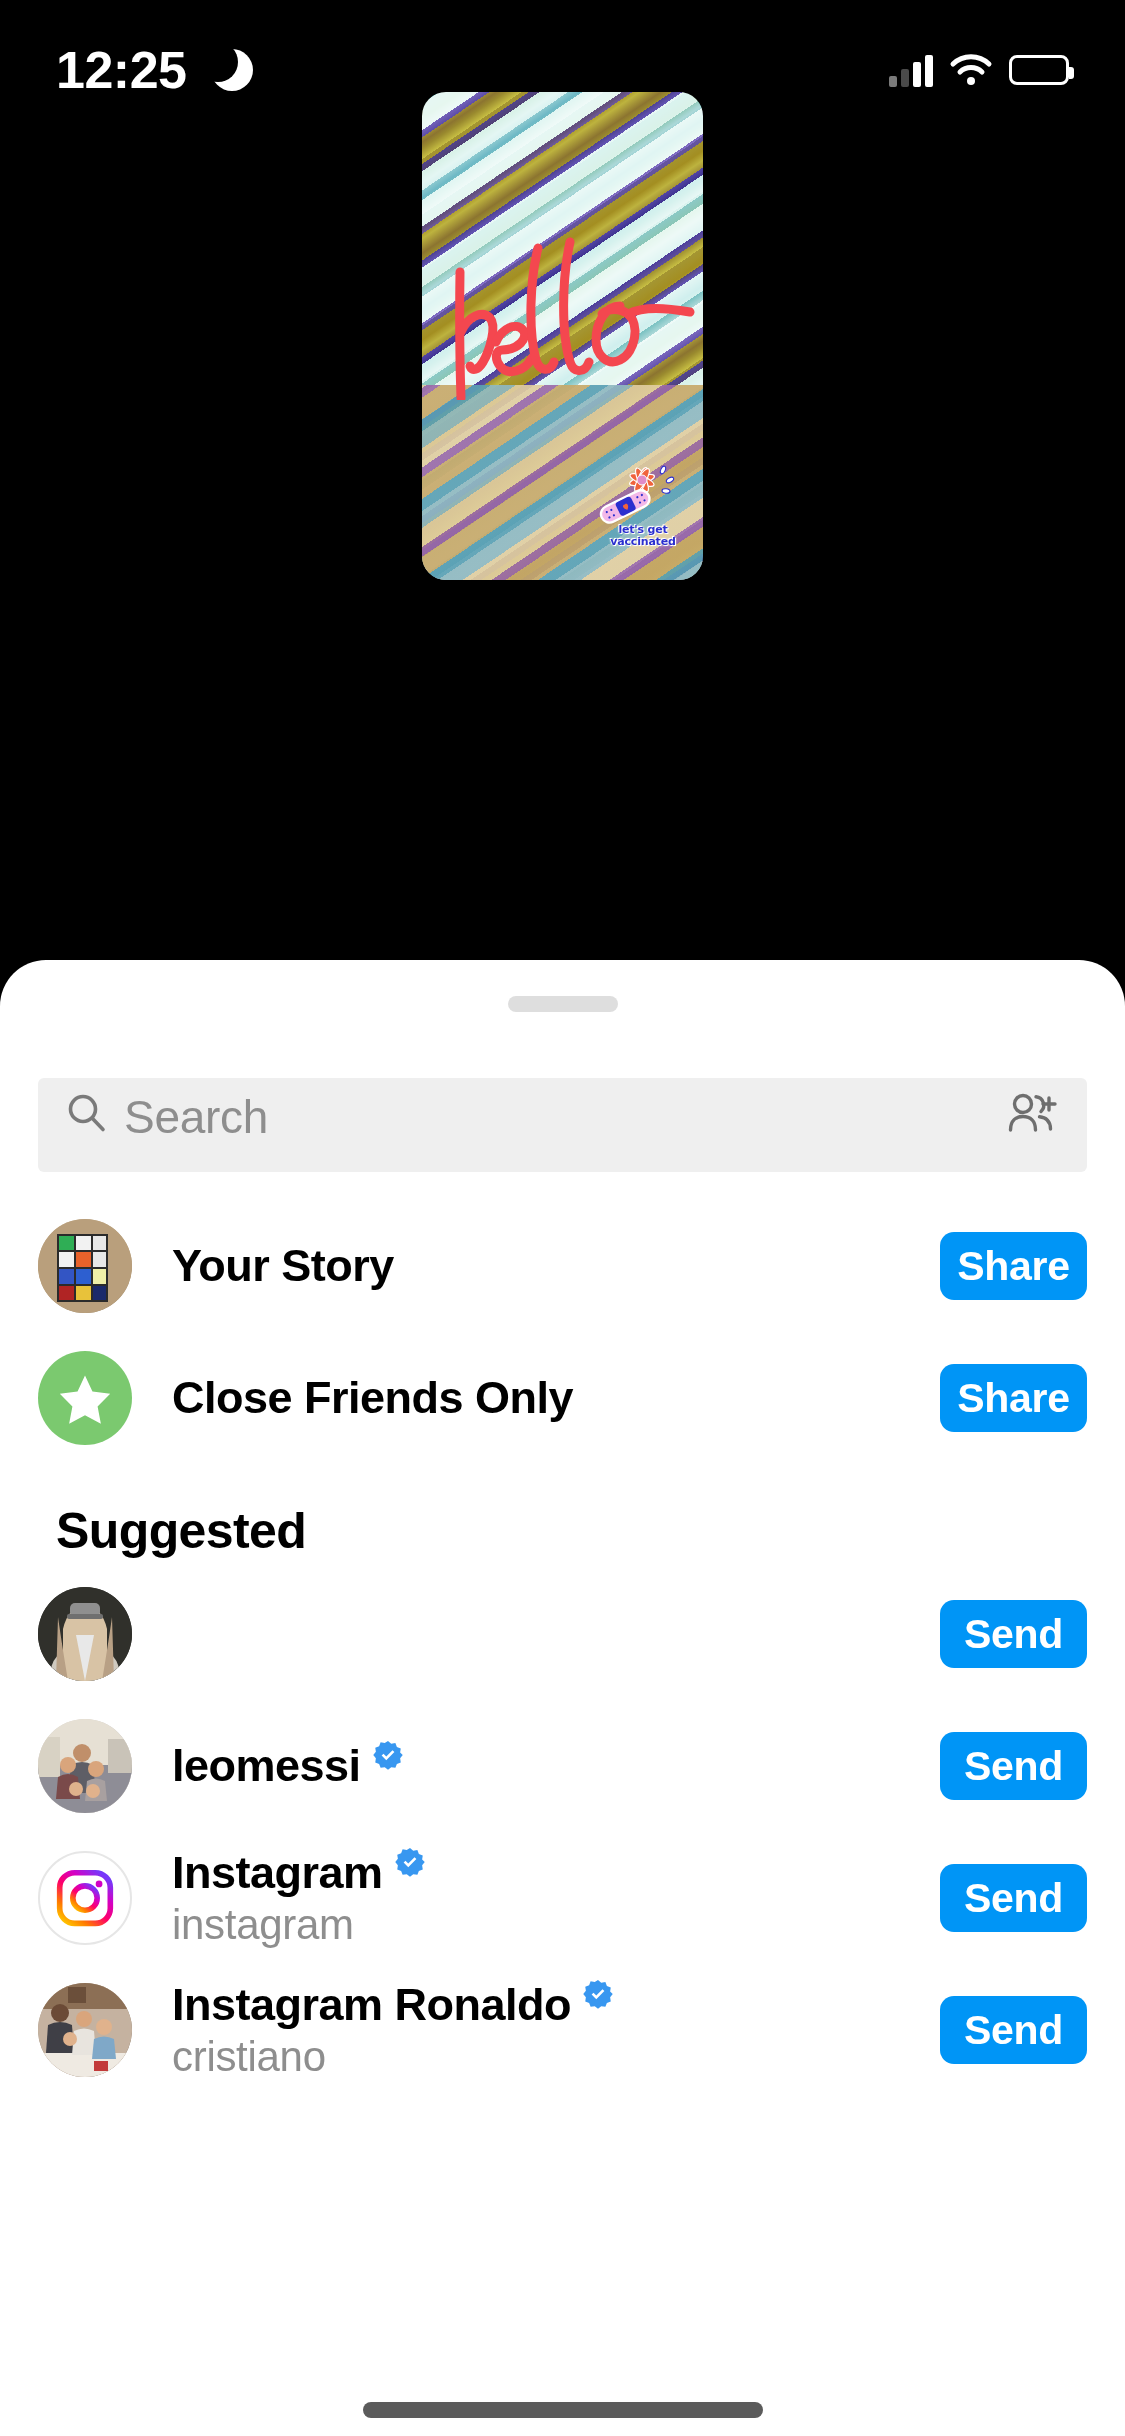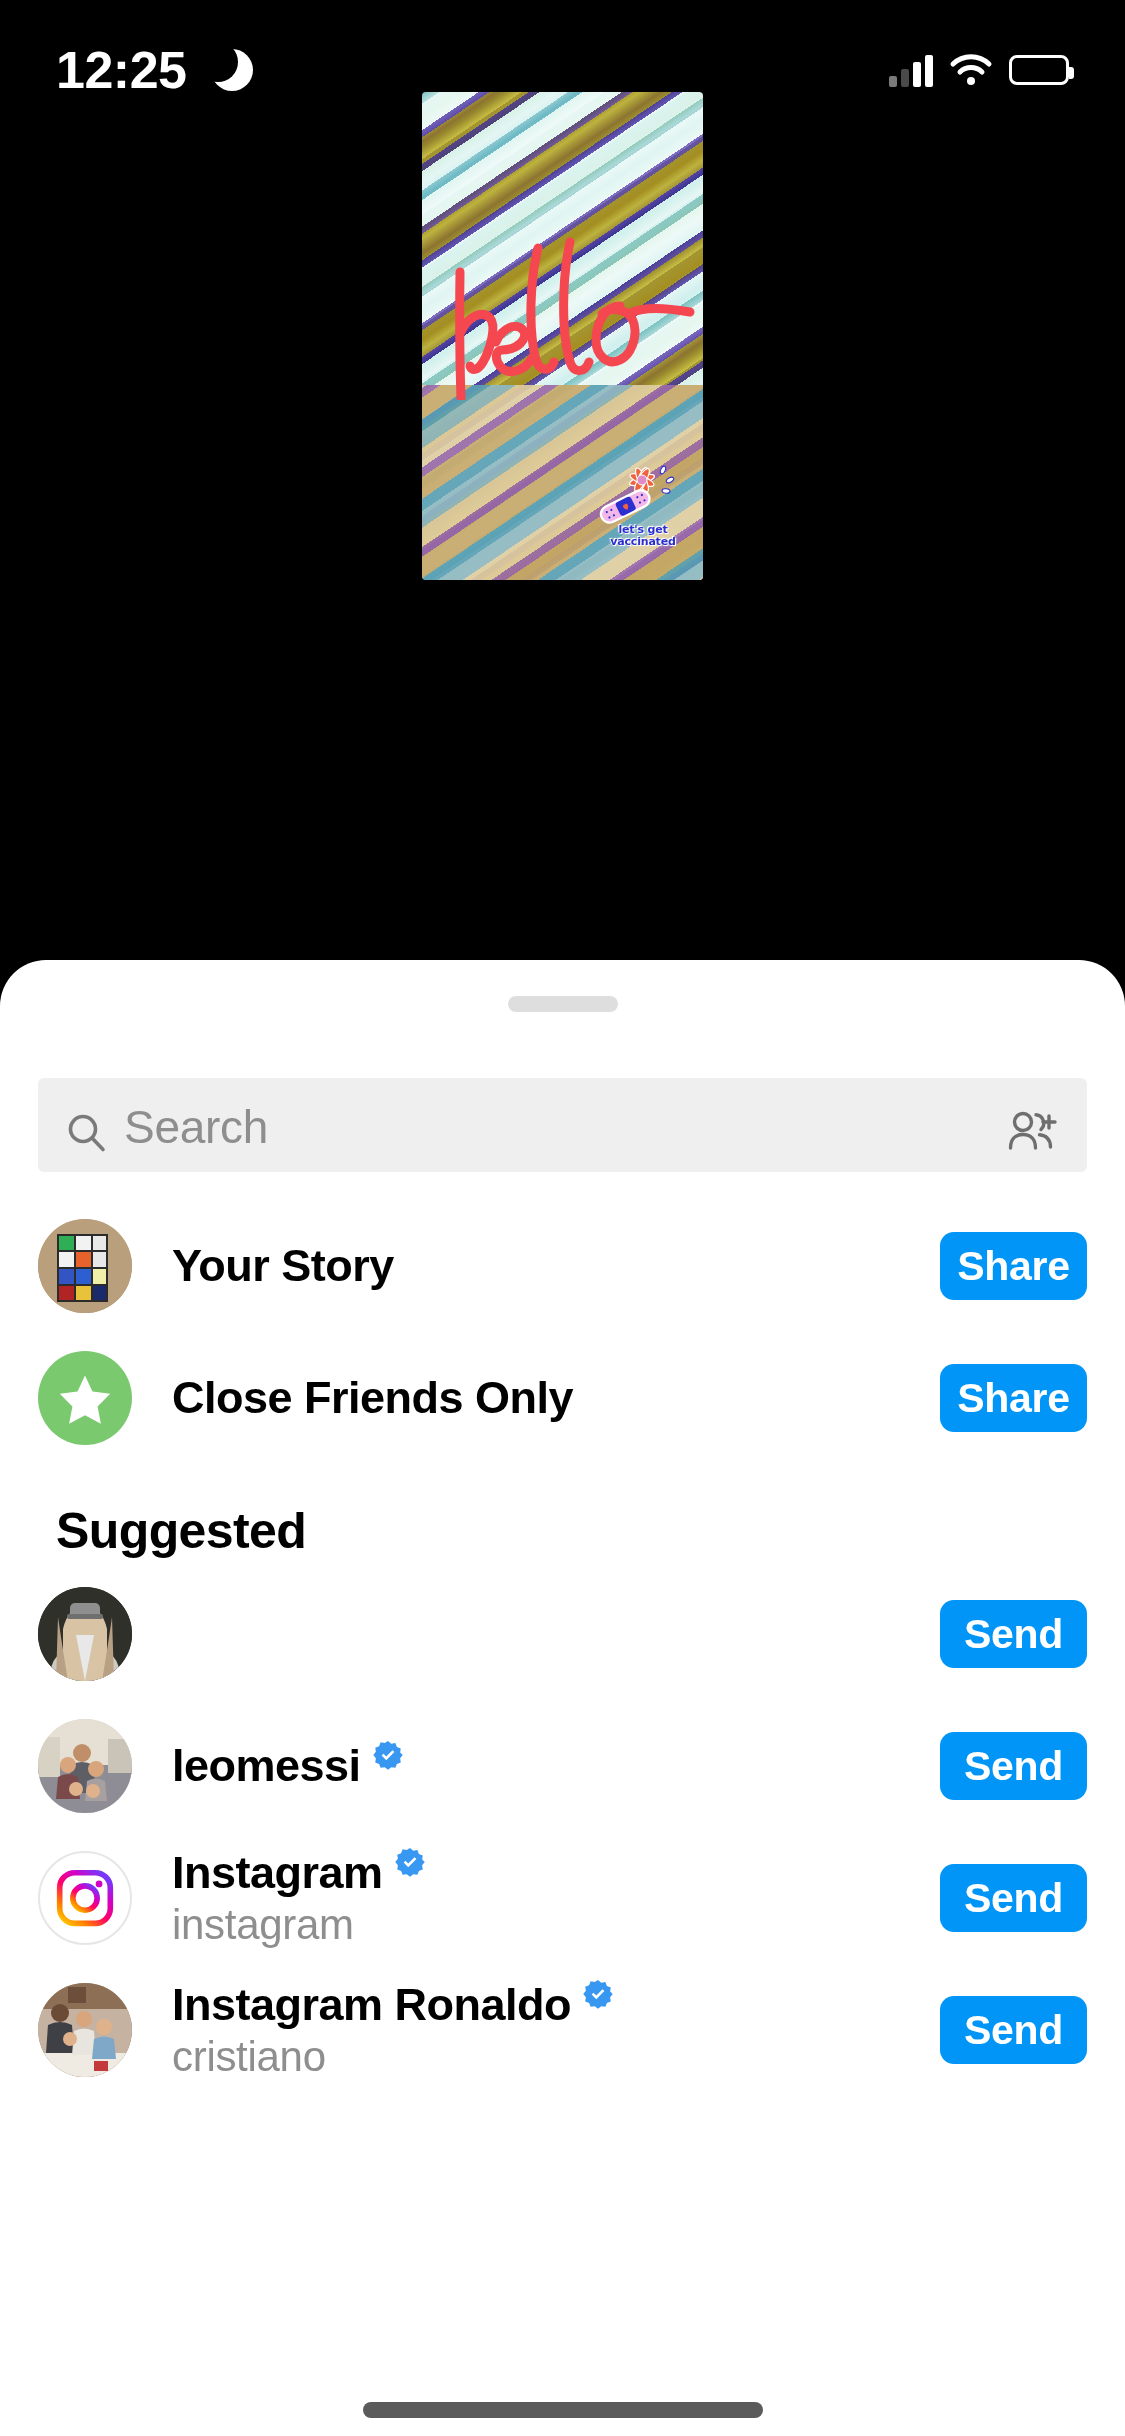--- a/index.html
+++ b/index.html
@@ -46,21 +46,21 @@
   }
   .battery-fill{ height:100%; background:#fff; border-radius:4px; width:100%; }
 
   
   .story-wrap{
     position:absolute; top:92px; left:0; right:0;
     display:flex; justify-content:center;
   }
   .story-card{
     position:relative; width:281px; height:488px;
-    border-radius:4px; overflow:hidden;
+    border-radius:24px; overflow:hidden;
     background:
       repeating-linear-gradient(
         -34deg,
         #d6f2ee 0px, #d6f2ee 16px,
         #4a3f8e 16px, #4a3f8e 22px,
         #9a8a2e 22px, #9a8a2e 44px,
         #5b4d9a 44px, #5b4d9a 50px,
         #e4f7f3 50px, #e4f7f3 72px,
         #7fc4c4 72px, #7fc4c4 80px
       );
@@ -110,21 +110,21 @@
   }
   .grabber{
     width:110px; height:16px; border-radius:8px;
     background:#dedede; margin:36px auto 0;
   }
 
   
   .search-bar{
     position:absolute; top:118px; left:38px; right:38px; height:94px;
     background:#efefef; border-radius:6px;
-    display:flex; align-items:flex-end; padding:18px 26px;
+    display:flex; align-items:flex-start; padding:12px 26px;
   }
   .search-icon{ width:44px; height:44px; flex:0 0 44px; }
   .search-placeholder{
     margin-left:16px; font-size:46px; color:#8e8e8e; letter-spacing:-0.3px;
   }
   .add-people-icon{ margin-left:auto; width:56px; height:46px; }
 
   
   .rows{ position:absolute; top:232px; left:0; right:0; }
   .row{

